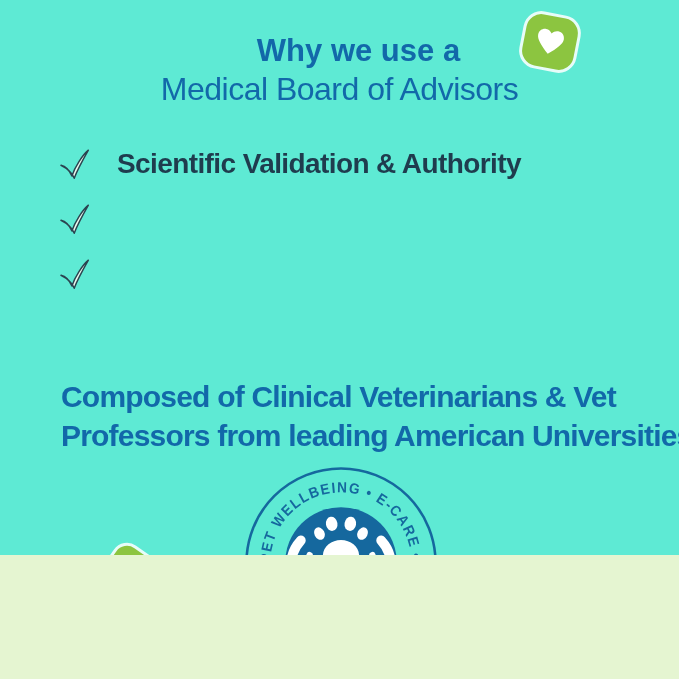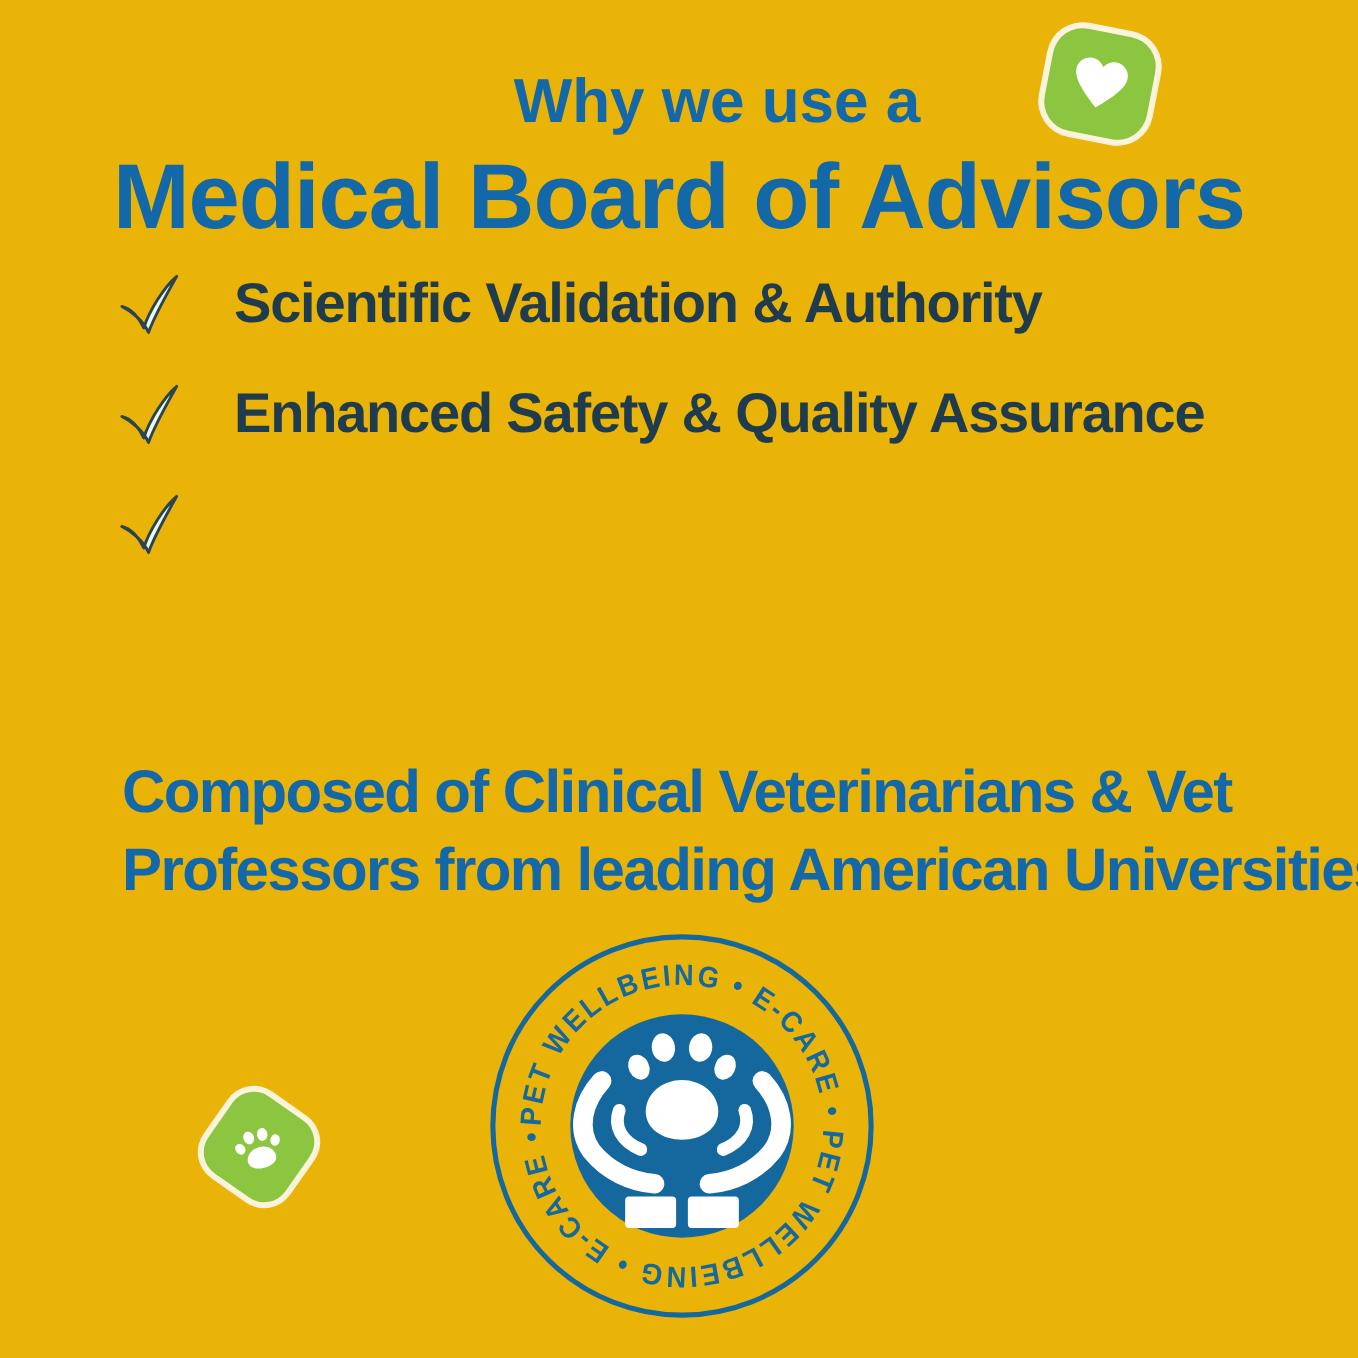--- a/index.html
+++ b/index.html
@@ -1,37 +1,37 @@
 <!DOCTYPE html>
 <html><head>
 <meta charset="utf-8">
 <style>
   html,body{margin:0;padding:0;background:#e5f5d1;}
   .canvas{
-    position:relative;width:679px;height:679px;overflow:hidden;
-    background:#eab308;
+    position:relative;width:679px;height:555px;overflow:hidden;
+    background:#5eead4;
     font-family:"Liberation Sans", sans-serif;
   }
   .eyebrow{
     position:absolute;top:33px;left:19px;width:679px;text-align:center;
     font-size:31px;font-weight:600;color:#1268a9;
   }
   .title{
     position:absolute;top:71px;left:0;width:100%;margin:0;text-align:center;
-    font-size:46px;font-weight:700;color:#1268a9;letter-spacing:-0.5px;
+    font-size:32px;font-weight:400;color:#1268a9;letter-spacing:-0.5px;
   }
   .sticker{
     position:absolute;background:#8cc540;
     box-shadow:0 0 0 3px rgba(255,255,255,0.85);
     display:flex;align-items:center;justify-content:center;
   }
   .heart-sticker{left:524px;top:16px;width:52px;height:52px;border-radius:15px;transform:rotate(11deg);}
   .paw-sticker{left:106px;top:550px;width:47px;height:47px;border-radius:13px;transform:rotate(35deg);}
   .paw-sticker svg{transform:rotate(-50deg);}
-  .checklist{position:absolute;left:57px;top:134px;margin:0;padding:0;list-style:none;}
+  .checklist{position:absolute;left:57px;top:146px;margin:0;padding:0;list-style:none;}
   .check-row{display:flex;align-items:center;height:36px;margin-bottom:19px;}
   .check-row svg{width:36px;height:33px;margin-right:24px;flex:none;transform:rotate(-5deg);}
   .check-label{
     font-size:28px;font-weight:700;color:#1f3c4e;letter-spacing:-0.6px;white-space:nowrap;
   }
   .note{
     position:absolute;left:61px;top:377px;color:#1268a9;
     font-size:30px;font-weight:700;line-height:39px;letter-spacing:-0.8px;white-space:nowrap;
   }
   .badge{position:absolute;left:243px;top:465px;width:196px;height:196px;}
@@ -58,21 +58,20 @@
     <li class="check-row">
       <svg viewBox="0 0 36 34">
         <path d="M3.5,16.5 C8,18 12,23 13.8,28.5 C17.5,19.5 26.5,8 33,3.5 C27.5,11.5 19.5,23.5 16,31 C14,25 8.5,19.5 3.5,16.5 Z" fill="#ecf9ee" stroke="#2a4450" stroke-width="1.5" stroke-linejoin="round"></path>
       </svg>
       <span class="check-label">Scientific Validation &amp; Authority</span>
     </li>
     <li class="check-row">
       <svg viewBox="0 0 36 34">
         <path d="M3.5,16.5 C8,18 12,23 13.8,28.5 C17.5,19.5 26.5,8 33,3.5 C27.5,11.5 19.5,23.5 16,31 C14,25 8.5,19.5 3.5,16.5 Z" fill="#ecf9ee" stroke="#2a4450" stroke-width="1.5" stroke-linejoin="round"></path>
       </svg>
-      <span class="check-label">Enhanced Safety &amp; Quality Assurance</span>
     </li>
     <li class="check-row">
       <svg viewBox="0 0 36 34">
         <path d="M3.5,16.5 C8,18 12,23 13.8,28.5 C17.5,19.5 26.5,8 33,3.5 C27.5,11.5 19.5,23.5 16,31 C14,25 8.5,19.5 3.5,16.5 Z" fill="#ecf9ee" stroke="#2a4450" stroke-width="1.5" stroke-linejoin="round"></path>
       </svg>
     </li>
   </ul>
 
   <div class="note">
     <div>Composed of Clinical Veterinarians &amp; Vet</div>

